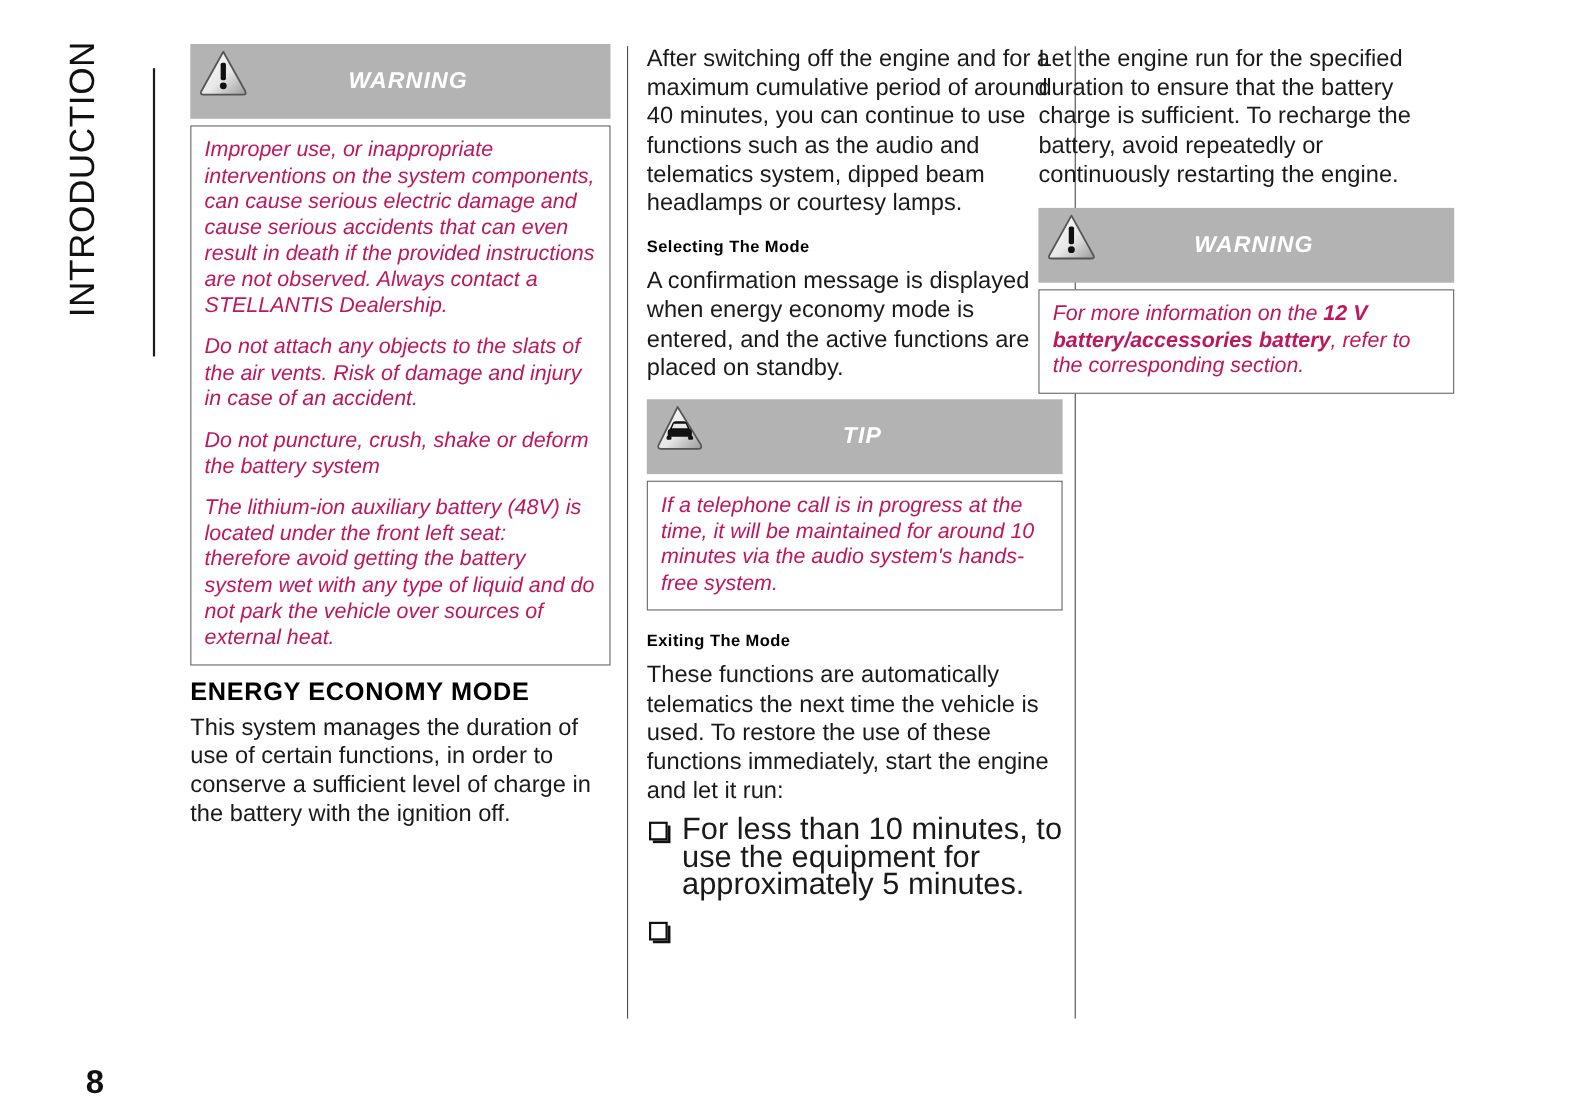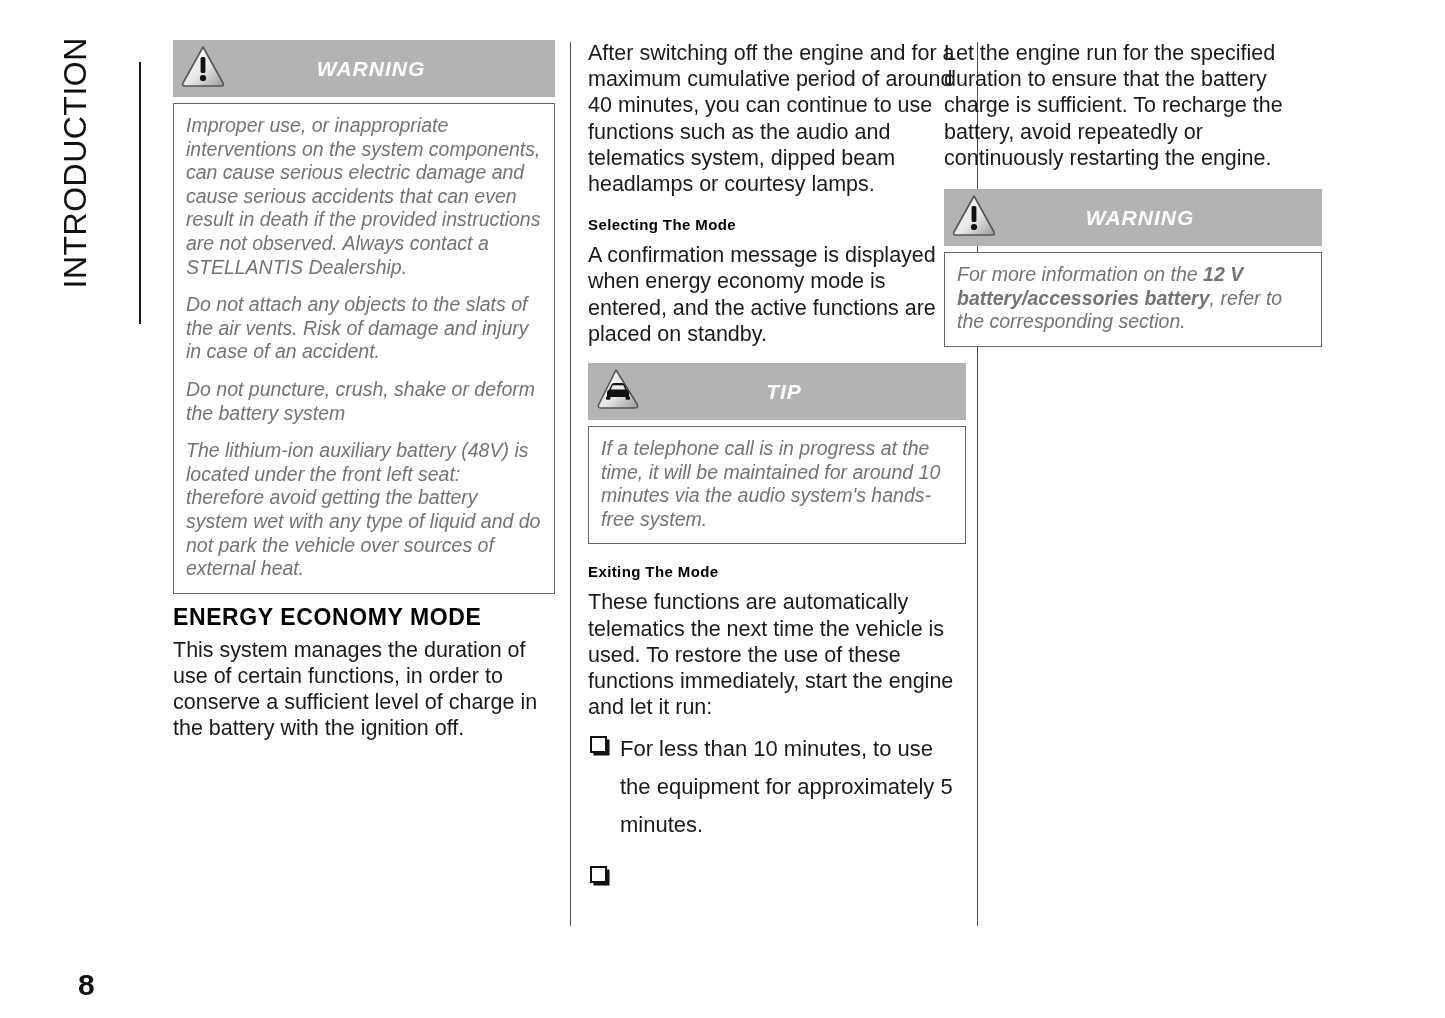--- a/index.html
+++ b/index.html
@@ -87,21 +87,21 @@
     font-weight: bold;
     letter-spacing: 0.4px;
     color: #000;
   }
 
   
   .callout { margin: 0 0 10px 0; }
   .callout-header {
     position: relative;
     background: #b3b3b3;
-    height: 57px;
+    height: 68px;
     display: flex;
     align-items: center;
     justify-content: center;
   }
   .callout-icon {
     position: absolute;
     left: 6px;
     top: 3px;
     width: 48px;
     height: 46px;
@@ -118,37 +118,37 @@
     border: 1px solid #666;
     padding: 10px 12px 12px 12px;
     margin-top: 6px;
     background: #fff;
   }
   .callout-body p {
     margin: 0;
     font-size: 19.5px;
     line-height: 23.6px;
     font-style: italic;
-    color: #737373;
+    color: #be185d;
   }
   .callout-body p + p { margin-top: 14px; }
   .callout-body p.tight + p.tight { margin-top: 0; }
   .callout-body b { font-weight: bold; font-style: italic; }
 
   
   ul.square-list {
     list-style: none;
     margin: 10px 0 0 0;
     padding: 0;
   }
   ul.square-list li {
     position: relative;
     padding-left: 32px;
-    font-size: 22px;
-    line-height: 38px;
+    font-size: 28px;
+    line-height: 25px;
     margin-bottom: 16px;
   }
   ul.square-list li .sq-bullet {
     position: absolute;
     left: 2px;
     top: 6px;
     width: 13px;
     height: 13px;
     border: 2.5px solid #111;
     background: #fff;

